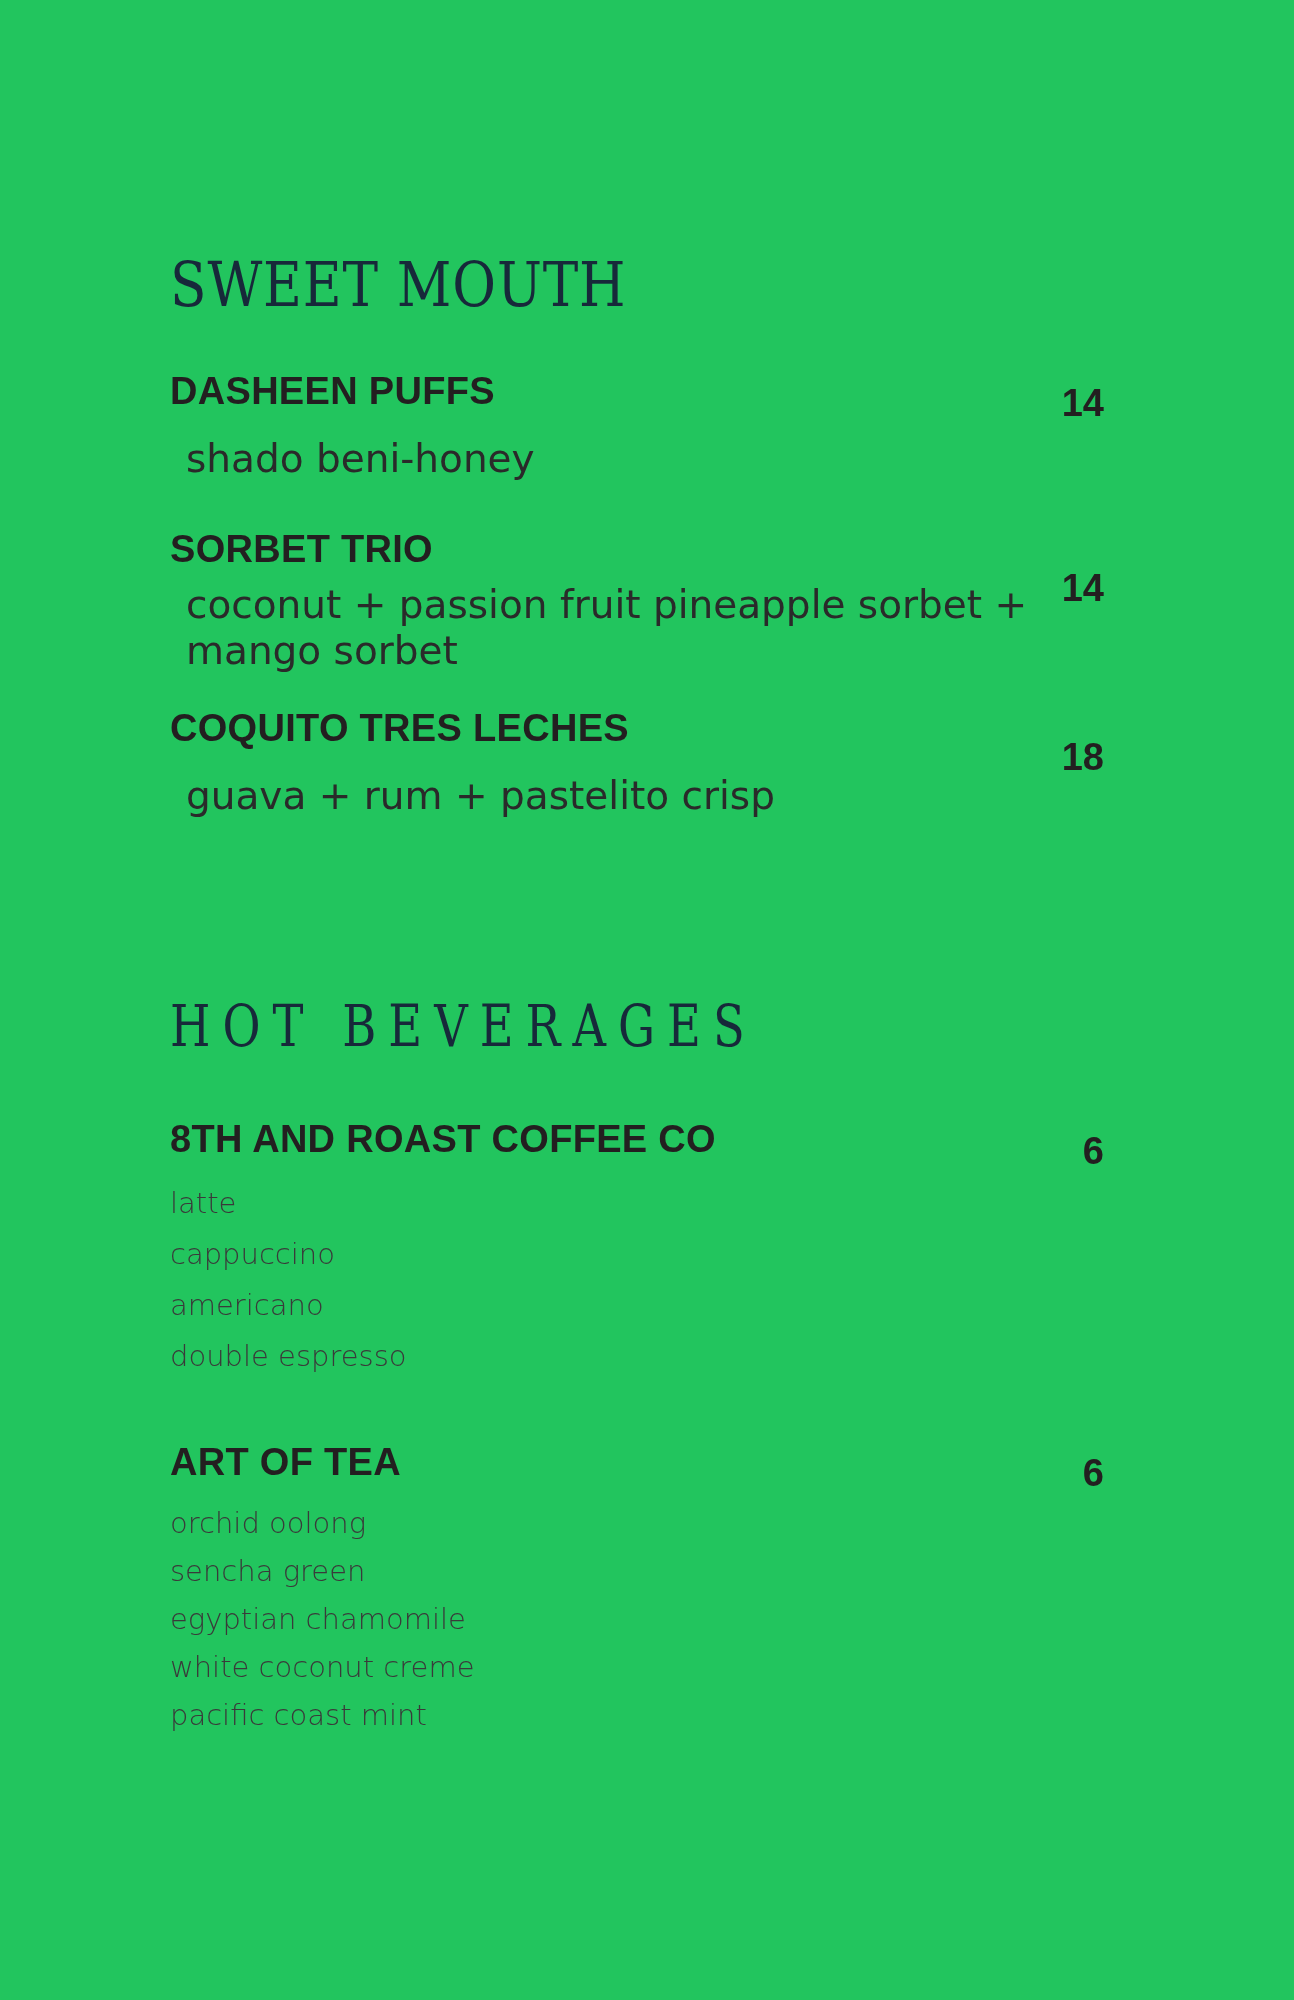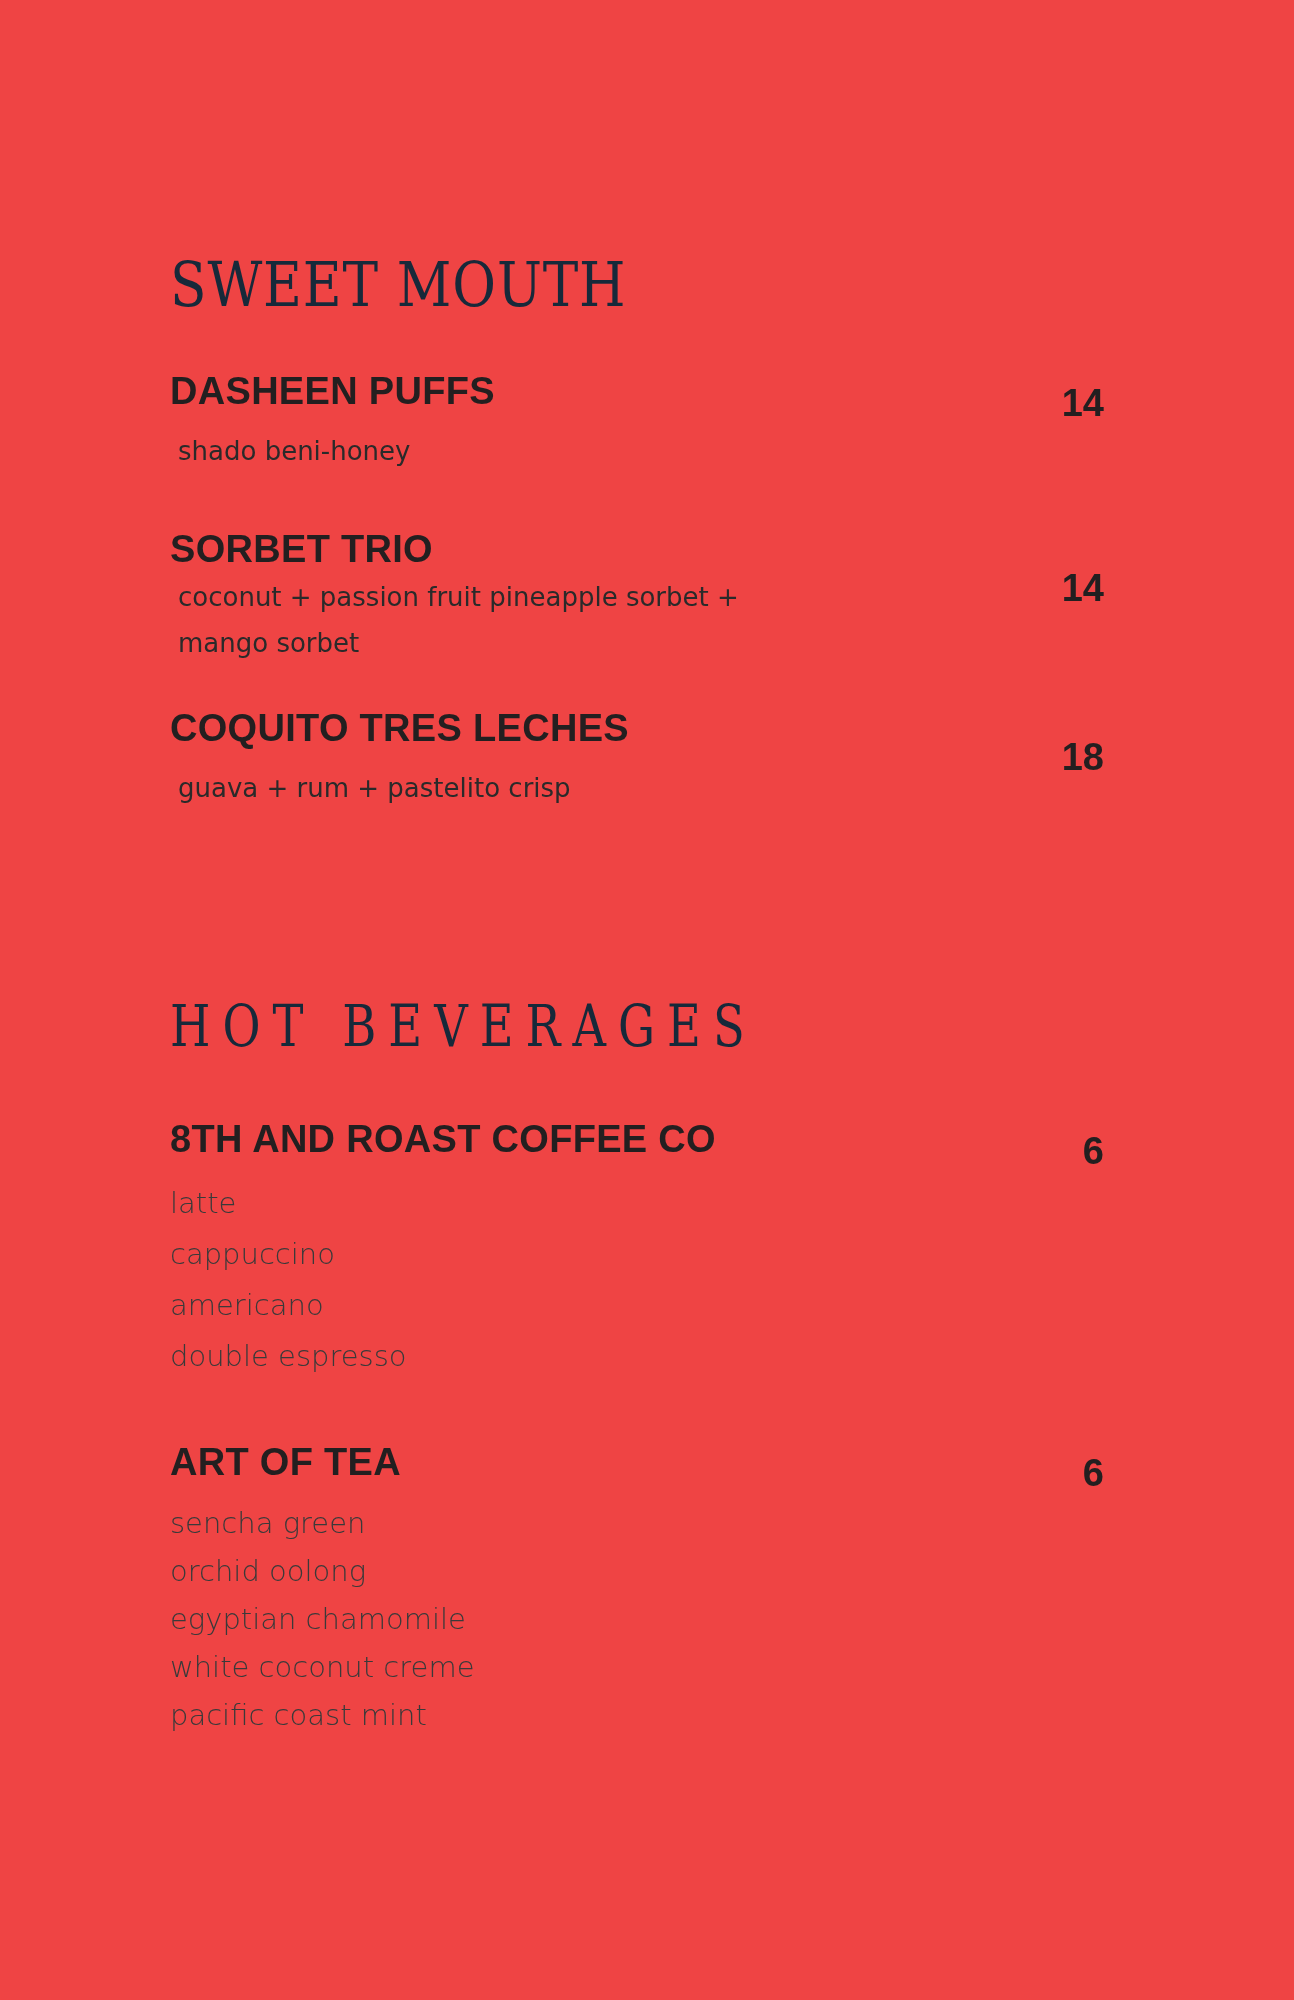--- a/index.html
+++ b/index.html
@@ -1,39 +1,39 @@
 <!DOCTYPE html>
 <html><head>
 <meta charset="utf-8">
 <style>
   html, body { margin: 0; padding: 0; background: #ffffff; }
   body { width: 1294px; height: 2000px; position: relative; overflow: hidden; }
-  .page { position: absolute; left: 0; top: 0; width: 1294px; height: 2000px; background: #ef4444; }
+  .page { position: absolute; left: 0; top: 0; width: 1294px; height: 2000px; background: #22c55e; }
   .heading {
     position: absolute; left: 170px; margin: 0;
     font-family: "DejaVu Serif", "Liberation Serif", serif;
     font-weight: normal; color: #17293a; white-space: nowrap;
     transform-origin: left top;
   }
   .h-sweet { top: 248px; font-size: 62px; letter-spacing: 1px; transform: scaleX(0.86); }
   .h-hot { top: 992px; font-size: 58px; letter-spacing: 15px; transform: scaleX(0.80); }
   .item-title {
     position: absolute; left: 170px; margin: 0;
     font-family: "Liberation Sans", sans-serif; font-weight: bold;
     font-size: 38px; color: #231f20; white-space: nowrap; letter-spacing: 0.3px;
   }
   .price {
     position: absolute; right: 178px; margin: 12px;
     font-family: "Liberation Sans", sans-serif; font-weight: bold;
     font-size: 38px; color: #231f20; text-align: right;
   }
   .desc {
-    position: absolute; left: 170px; margin: 8px;
+    position: absolute; left: 170px; margin: 16px;
     font-family: "DejaVu Sans", sans-serif; font-weight: normal;
-    font-size: 26px; color: #2a2a2a; line-height: 46px; white-space: nowrap;
+    font-size: 39px; color: #2a2a2a; line-height: 46px; white-space: nowrap;
   }
   .list { position: absolute; left: 170px; margin: 0; padding: 0; list-style: none; }
   .list li {
     font-family: "DejaVu Sans", sans-serif; font-weight: 200;
     font-size: 29px; color: #3a3a3a; white-space: nowrap;
   }
   .list.coffee li { height: 51px; line-height: 51px; }
   .list.tea li { height: 48px; line-height: 48px; }
 </style>
 </head>
@@ -72,21 +72,21 @@
       <li>cappuccino</li>
       <li>americano</li>
       <li>double espresso</li>
     </ul>
   </div>
 
   <div>
     <p class="item-title" style="top:1441px">ART OF TEA</p>
     <p class="price" style="top:1440px">6</p>
     <ul class="list tea" style="top:1499px">
+      <li>orchid oolong</li>
       <li>sencha green</li>
-      <li>orchid oolong</li>
       <li>egyptian chamomile</li>
       <li>white coconut creme</li>
       <li>pacific coast mint</li>
     </ul>
   </div>
 
 </div>
 
 </body></html>

